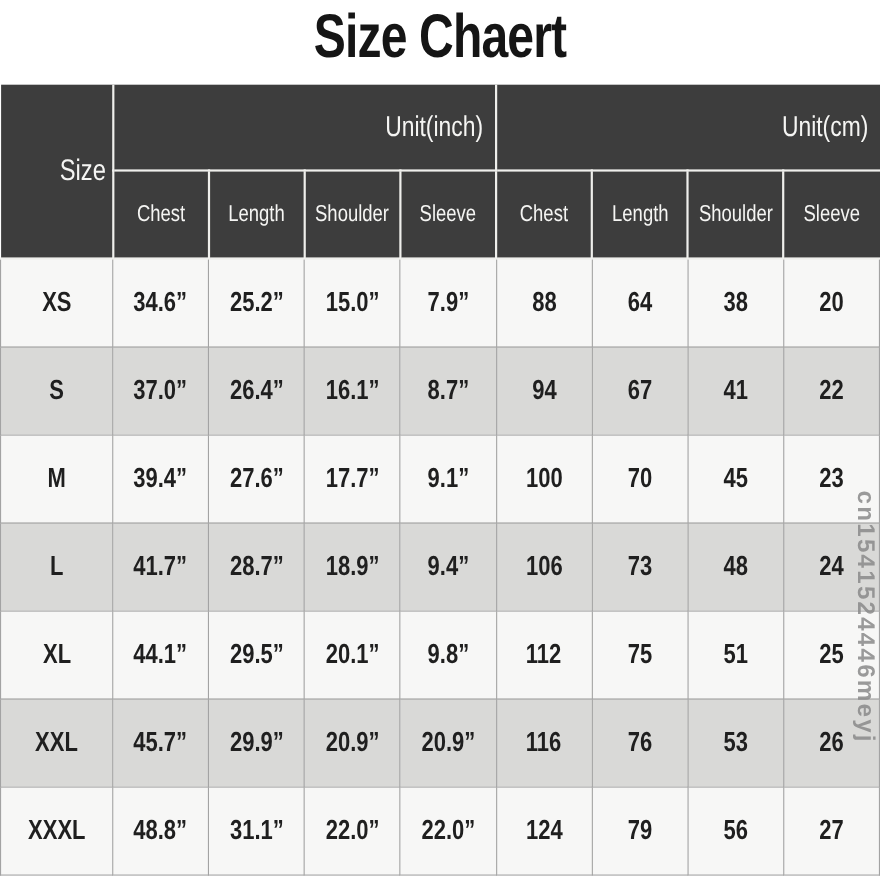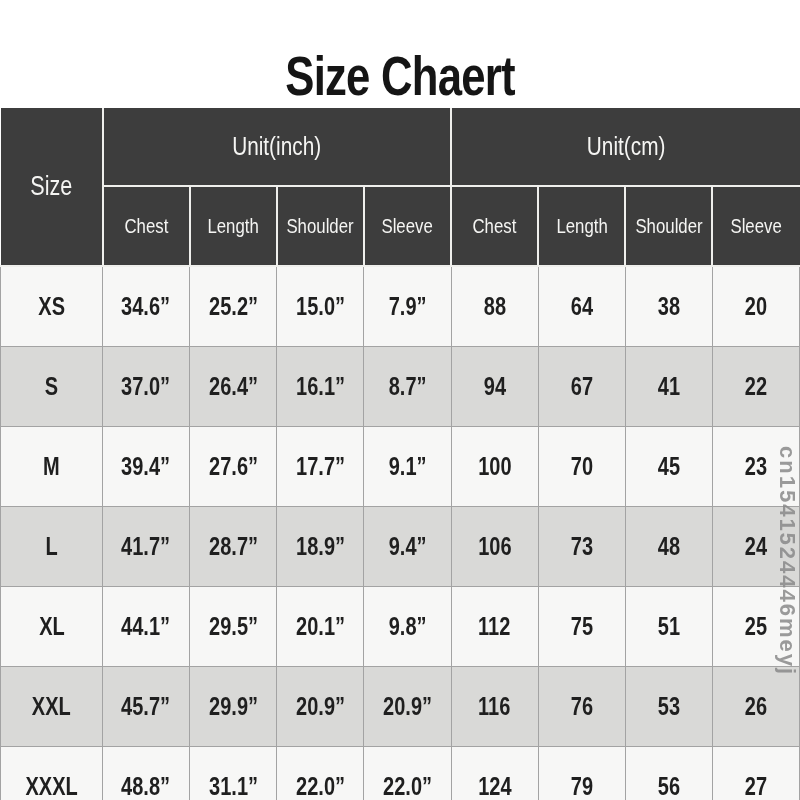--- a/index.html
+++ b/index.html
@@ -13,37 +13,37 @@
     --watermark:#8a8a8a;
   }
   *{box-sizing:border-box;}
   html,body{margin:0;padding:0;}
   body{
     width:800px;height:800px;overflow:hidden;position:relative;
     background:#fff;color:var(--text);
     font-family:"Liberation Sans", sans-serif;
   }
   .title{
-    height:77px;display:flex;align-items:flex-end;justify-content:center;margin-top:31px;
+    height:77px;display:flex;align-items:flex-start;justify-content:center;
   }
   .title .cnd{
     font-size:56px;font-weight:bold;letter-spacing:-1px;
     transform:scaleX(0.78);transform-origin:center;white-space:nowrap;
     color:#151515;
   }
   table{
     width:800px;border-collapse:collapse;table-layout:fixed;
   }
   col.size-col{width:102px;}
   thead th{
     background:var(--header-bg);color:var(--header-text);
     font-weight:normal;border:2px solid var(--header-border);
     padding:0;text-align:center;vertical-align:middle;
   }
-  thead tr.unit-row th{height:78px;}
+  thead tr.unit-row th{height:78px;text-align:right;}
   thead tr.sub-row th{height:80px;}
   thead th .cnd{font-size:26px;}
   thead tr.sub-row th .cnd{font-size:21px;}
   thead th.size-head .cnd{font-size:27px;}
   
   thead th:first-child{border-left:none;text-decoration:underline;}
   thead th:last-child{border-right:none;margin-left:16px;}
   thead tr.unit-row th{border-top:none;}
   tbody tr{height:80px;}
   tbody th,tbody td{

